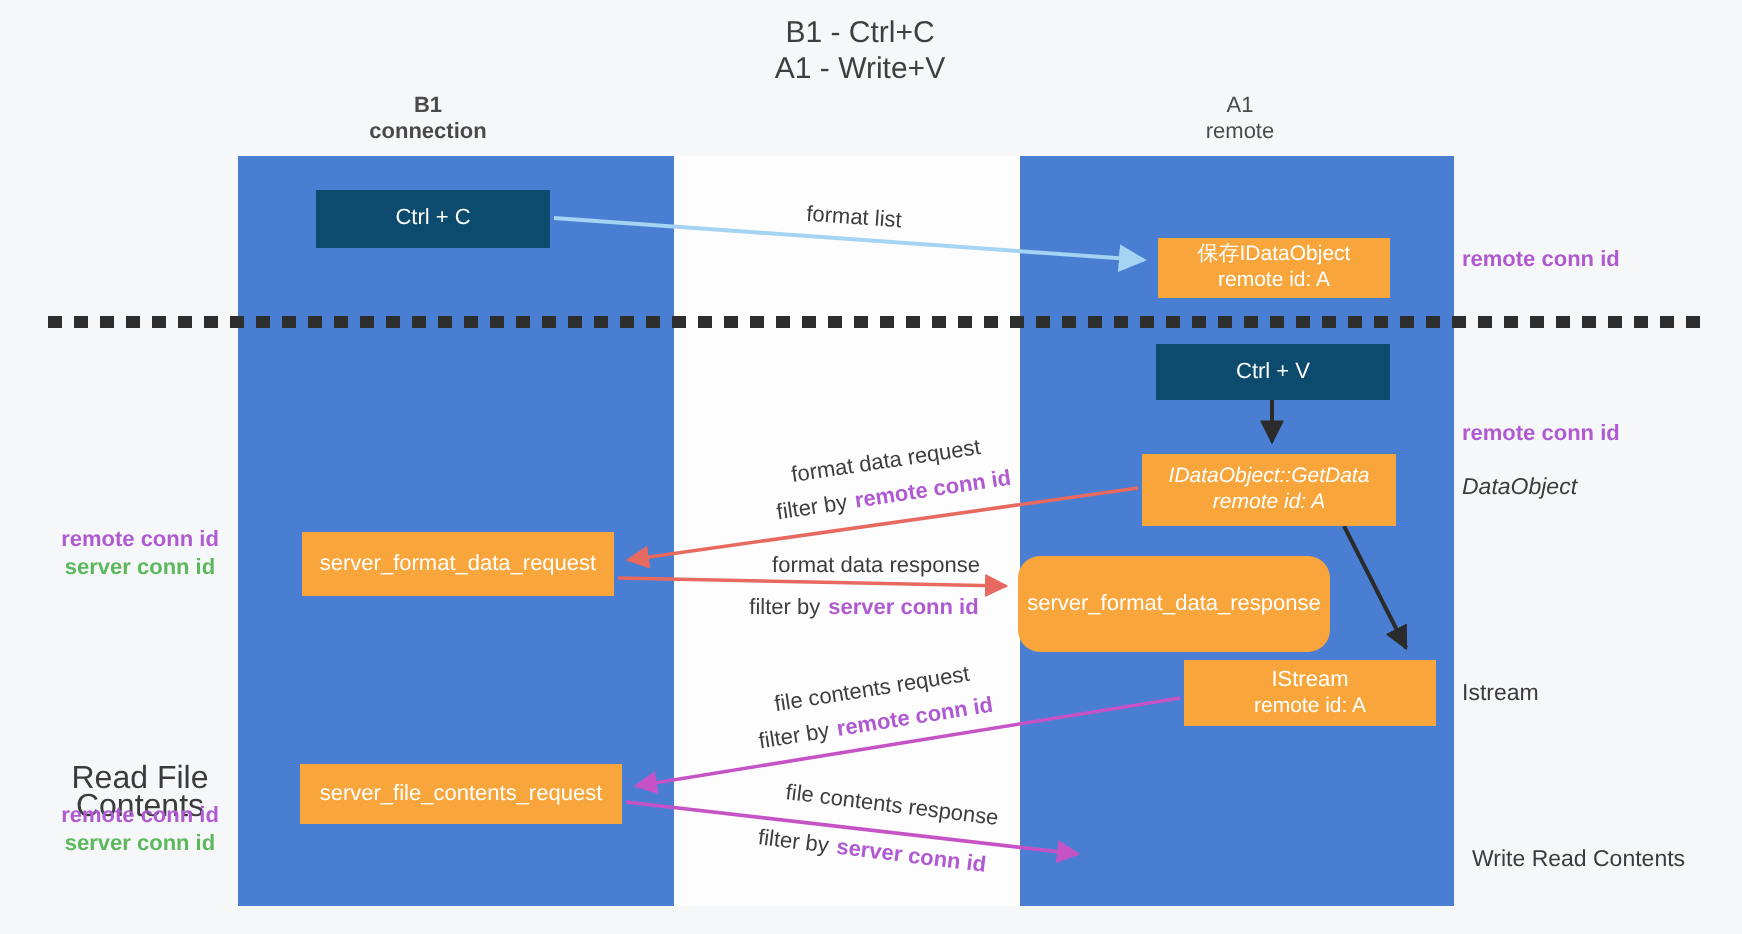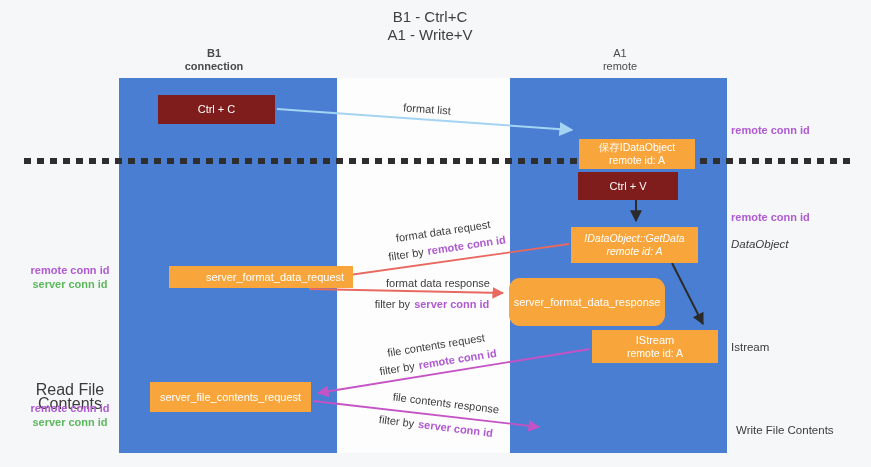--- a/index.html
+++ b/index.html
@@ -18,27 +18,27 @@
   .lh-right{left:514px;}
   .column{position:absolute;top:78px;height:375px;background:#4a7ed2;}
   .col-left{left:119px;width:218px;}
   .col-right{left:510px;width:217px;}
   .divider{position:absolute;left:24px;top:158px;width:826px;height:6px;
     background:repeating-linear-gradient(90deg,#2e2e2e 0 7px,transparent 7px 13px);}
   .arrows{position:absolute;left:0;top:0;pointer-events:none;}
   .node{position:absolute;display:flex;flex-direction:column;justify-content:center;
     text-align:center;color:#fff;font-size:11px;line-height:13px;}
   .orange{background:#f8a63c;}
-  .green{background:#7f1d1d;text-align:center;}
+  .green{background:#0c4a6e;text-align:center;}
   .node .l2{font-size:10.5px;}
   .n-ctrlc{left:158px;top:95px;width:117px;height:29px;}
-  .n-saveobj{left:579px;top:119px;width:116px;height:30px;font-size:10.5px;margin-top:20px;}
-  .n-ctrlv{left:578px;top:172px;width:100px;height:28px;}
+  .n-saveobj{left:579px;top:119px;width:116px;height:30px;font-size:10.5px;}
+  .n-ctrlv{left:578px;top:172px;width:117px;height:28px;}
   .n-getdata{left:571px;top:227px;width:127px;height:36px;font-size:10.5px;font-style:italic;}
-  .n-freq{left:169px;top:266px;width:156px;height:22px;padding-left:28px;}
+  .n-freq{left:151px;top:266px;width:156px;height:32px;}
   .n-fresp{left:509px;top:278px;width:156px;height:48px;border-radius:11px;}
   .n-istream{left:592px;top:330px;width:126px;height:33px;}
   .n-creq{left:150px;top:382px;width:161px;height:30px;}
   .n-cresp{left:545px;top:415px;width:160px;height:29px;}
   .alabel{position:absolute;white-space:nowrap;font-size:11px;color:#3d3d3d;transform:translate(-50%,-50%);}
   .purple{color:#b05ad2;font-weight:bold;}
   .greentx{color:#5cb85c;font-weight:bold;}
   .filterline .purple,.filterline .greenid{margin-left:4px;}
   .side{position:absolute;white-space:nowrap;font-size:11px;}
   .side.plain{color:#3b3b3b;font-size:11.5px;}
@@ -149,21 +149,21 @@
 
   <div class="alabel" style="left:446px;top:403px;transform:translate(-50%,-50%) rotate(7deg);">file contents response</div>
   <div class="alabel filterline" style="left:436px;top:426px;transform:translate(-50%,-50%) rotate(7deg);">
     <span>filter by</span><span class="purple">server conn id</span>
   </div>
 
   <div class="side purple" style="left:731px;top:124px;">remote conn id</div>
   <div class="side purple" style="left:731px;top:211px;">remote conn id</div>
   <div class="side plain" style="left:731px;top:238px;font-style:italic;">DataObject</div>
   <div class="side plain" style="left:731px;top:341px;">Istream</div>
-  <div class="side plain" style="left:736px;top:424px;">Write File Contents</div>
+  <div class="side plain" style="left:736px;top:424px;">Write Read Contents</div>
 
   <div class="leftlabels" style="top:263px;">
     <div class="purple">remote conn id</div>
     <div class="greentx">server conn id</div>
   </div>
   <div class="leftlabels" style="top:383px;color:#3b3b3b;font-size:16px;">Read File Contents</div>
   <div class="leftlabels" style="top:401px;">
     <div class="purple">remote conn id</div>
     <div class="greentx">server conn id</div>
   </div>

